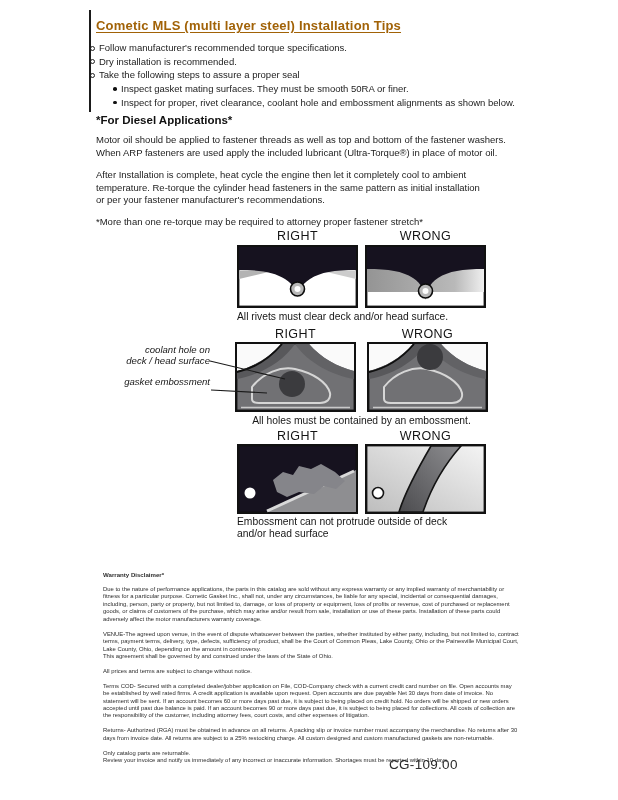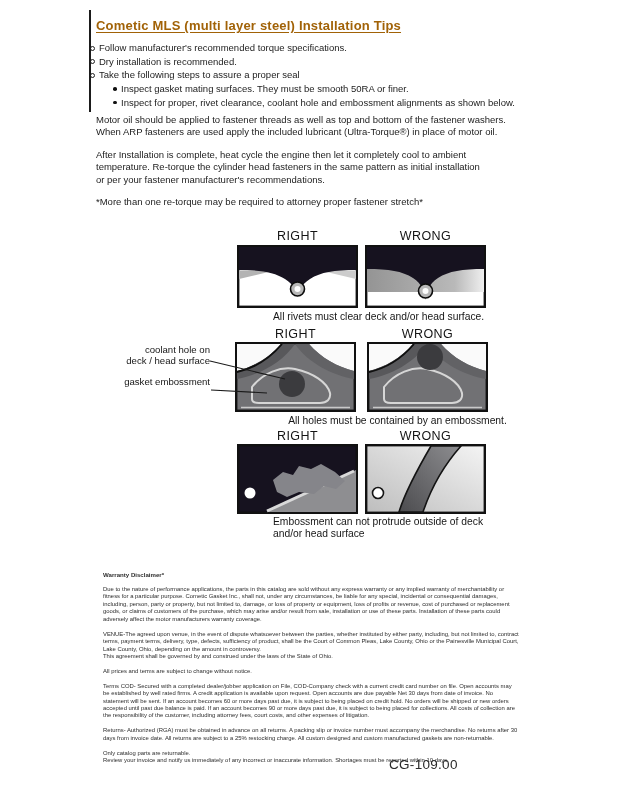--- a/index.html
+++ b/index.html
@@ -15,22 +15,22 @@
   .bullets{position:absolute;left:90px;top:41px;width:470px;font-size:9.5px;line-height:13.7px;color:#1c1c1c;}
   .b-row{position:relative;padding-left:9px;}
   .b-row .om{position:absolute;left:0;top:4.5px;width:3.2px;height:3.2px;border:1px solid #222;border-radius:50%;}
   .sb-row{position:relative;margin-left:23px;padding-left:8px;}
   .sb-row .fm{position:absolute;left:0;top:5px;width:3.6px;height:3.6px;background:#111;border-radius:50%;}
   .diesel{position:absolute;left:96px;top:114px;width:430px;font-size:9.5px;line-height:12.4px;color:#1c1c1c;}
   .diesel h2{margin:0 0 8px 0;font-size:11.5px;font-weight:bold;color:#111;}
   .diesel p{margin:0 0 10px 0;white-space:pre-line;}
   .dlabel{position:absolute;width:121px;text-align:center;font-size:12.5px;letter-spacing:.4px;color:#141414;}
   .panel{position:absolute;display:block;}
-  .caption{position:absolute;font-size:10.3px;color:#161616;white-space:pre-line;line-height:11.5px;margin-left:36px;}
-  .annot{position:absolute;font-size:9.6px;line-height:10.8px;color:#161616;text-align:right;white-space:pre-line;}
+  .caption{position:absolute;font-size:10.3px;color:#161616;white-space:pre-line;line-height:11.5px;}
+  .annot{position:absolute;font-size:9.6px;line-height:10.8px;color:#161616;text-align:right;white-space:pre-line;font-style:italic;}
   .leader{position:absolute;pointer-events:none;}
   .legal{position:absolute;left:103px;top:571px;width:416px;font-size:5.9px;line-height:7.45px;color:#2d2d2d;}
   .legal h3{margin:0 0 7.5px 0;font-size:6.1px;font-weight:bold;}
   .legal p{margin:0 0 7.4px 0;white-space:pre-line;}
   .code{position:absolute;left:389px;top:757px;font-size:13.5px;letter-spacing:.3px;color:#2a2a2a;}
 </style>
 </head>
 <body>
 
 <div class="page">
@@ -56,20 +56,21 @@
       <span class="fm"></span>
       <span>Inspect gasket mating surfaces.  They must be smooth 50RA or finer.</span>
     </div>
     <div class="sb-row">
       <span class="fm"></span>
       <span>Inspect for proper, rivet clearance, coolant hole and embossment alignments as shown below.</span>
     </div>
   </div>
 
   <div class="diesel">
+    <h2>*For Diesel Applications*</h2>
     <p>Motor oil should be applied to fastener threads as well as top and bottom of the fastener washers.
 When ARP fasteners are used apply the included lubricant (Ultra-Torque®) in place of motor oil.</p>
     <p>After Installation is complete, heat cycle the engine then let it completely cool to ambient
 temperature. Re-torque the cylinder head fasteners in the same pattern as initial installation
 or per your fastener manufacturer's recommendations.</p>
     <p>*More than one re-torque may be required to attorney proper fastener stretch*</p>
   </div>
 
   <div class="dlabel" style="left:237px;top:229px;">RIGHT</div>
   <div class="dlabel" style="left:365px;top:229px;">WRONG</div>

